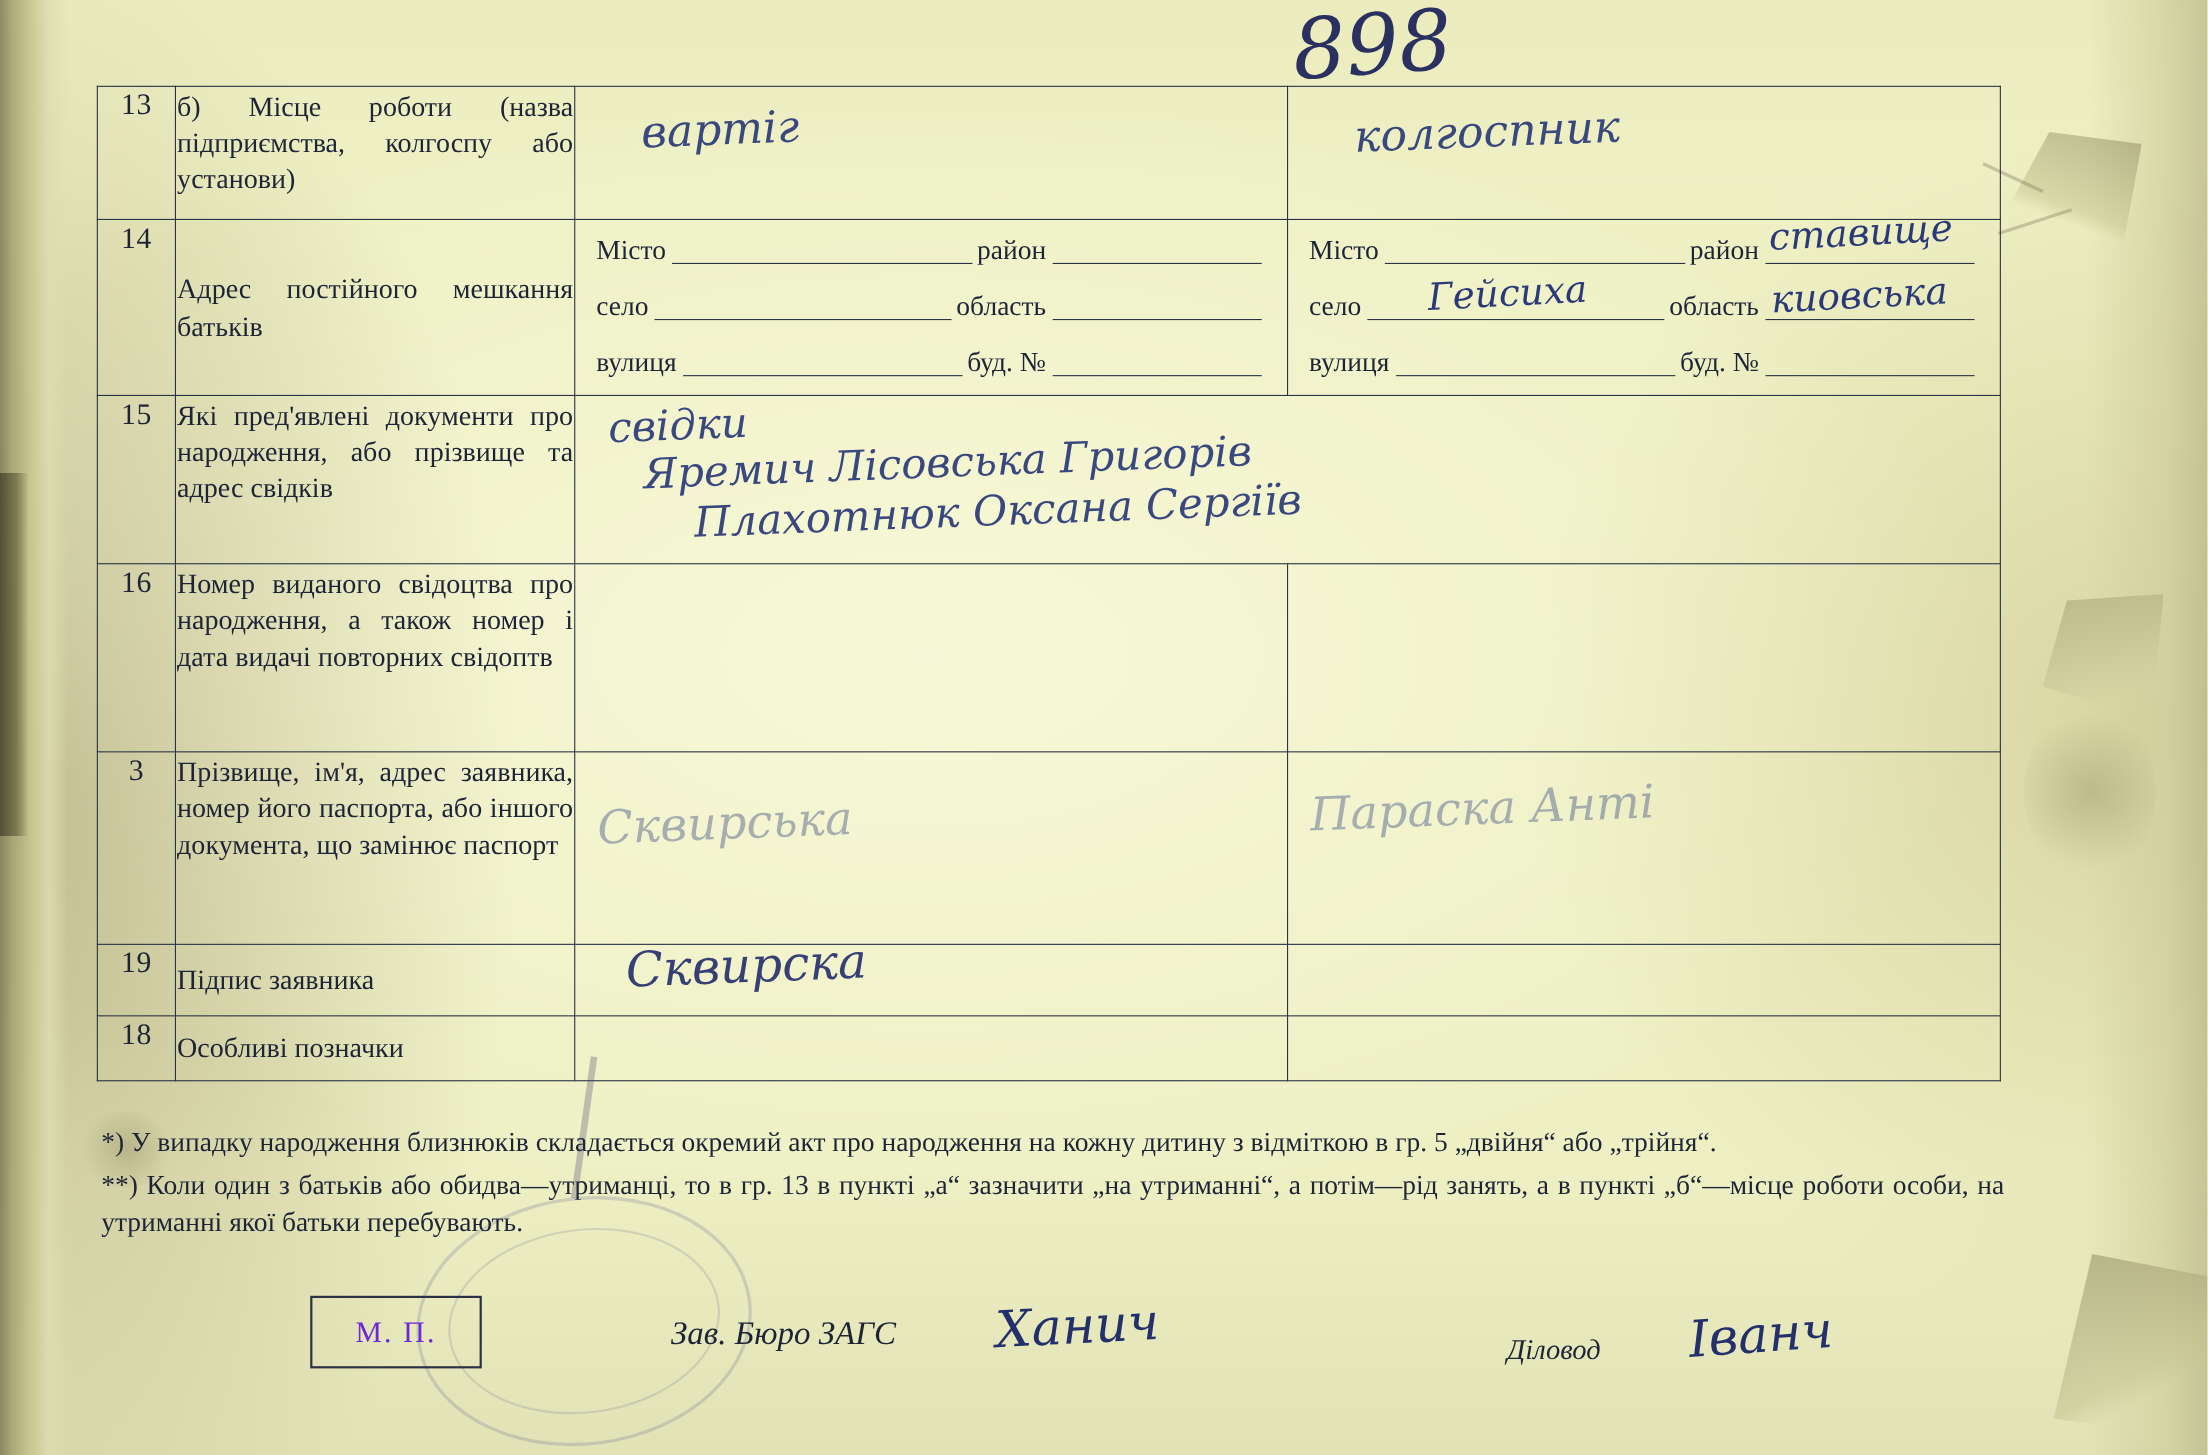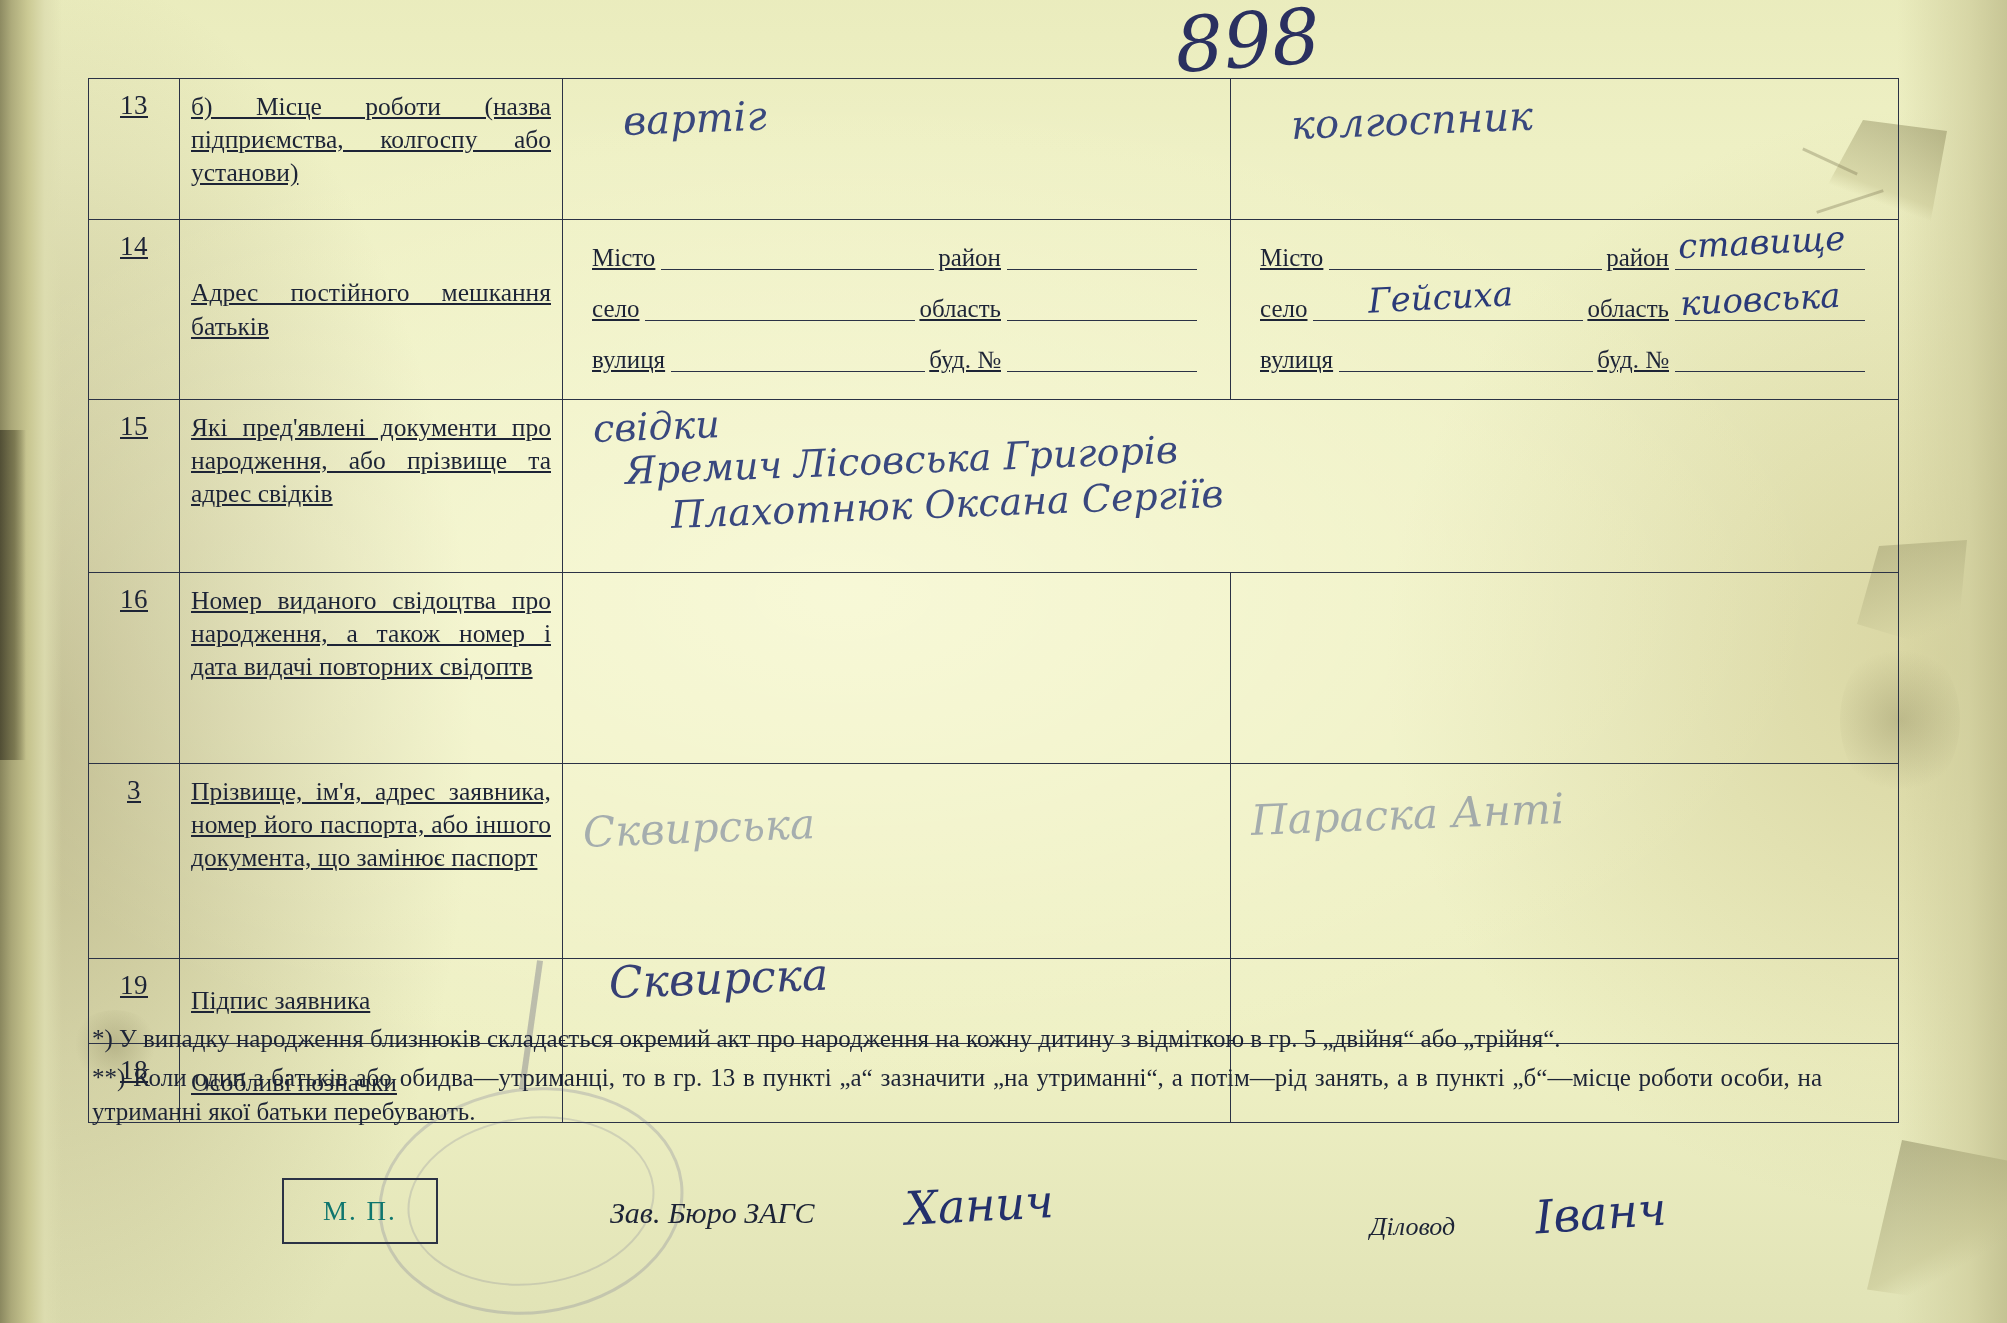--- a/index.html
+++ b/index.html
@@ -96,23 +96,22 @@
   }
   table.rec {
     border-collapse: collapse;
     width: 100%;
     table-layout: fixed;
     color: #1d2436;
   }
   table.rec td {
     border: 1.5px solid #2b3245;
     vertical-align: top;
-    padding: 11px;
+    padding: 1px;
     position: relative;
-    text-decoration: underline;
   }
   .cell-no {
     width: 68px;
     text-align: center;
     font-size: 27px;
     vertical-align: middle;
     letter-spacing: .5px;
   }
   .cell-lbl {
     width: 360px;
@@ -209,21 +208,21 @@
     left: 282px;
     top: 1178px;
     width: 152px;
     height: 62px;
     border: 2px solid #2b3245;
     display: flex;
     align-items: center;
     justify-content: center;
     font-size: 27px;
     letter-spacing: 2px;
-    color: #0f766e;
+    color: #6d28d9;
   }
   .sig-left {
     position: absolute;
     left: 610px;
     top: 1196px;
     font-size: 30px;
     font-style: italic;
     color: #1d2436;
     white-space: nowrap;
   }

